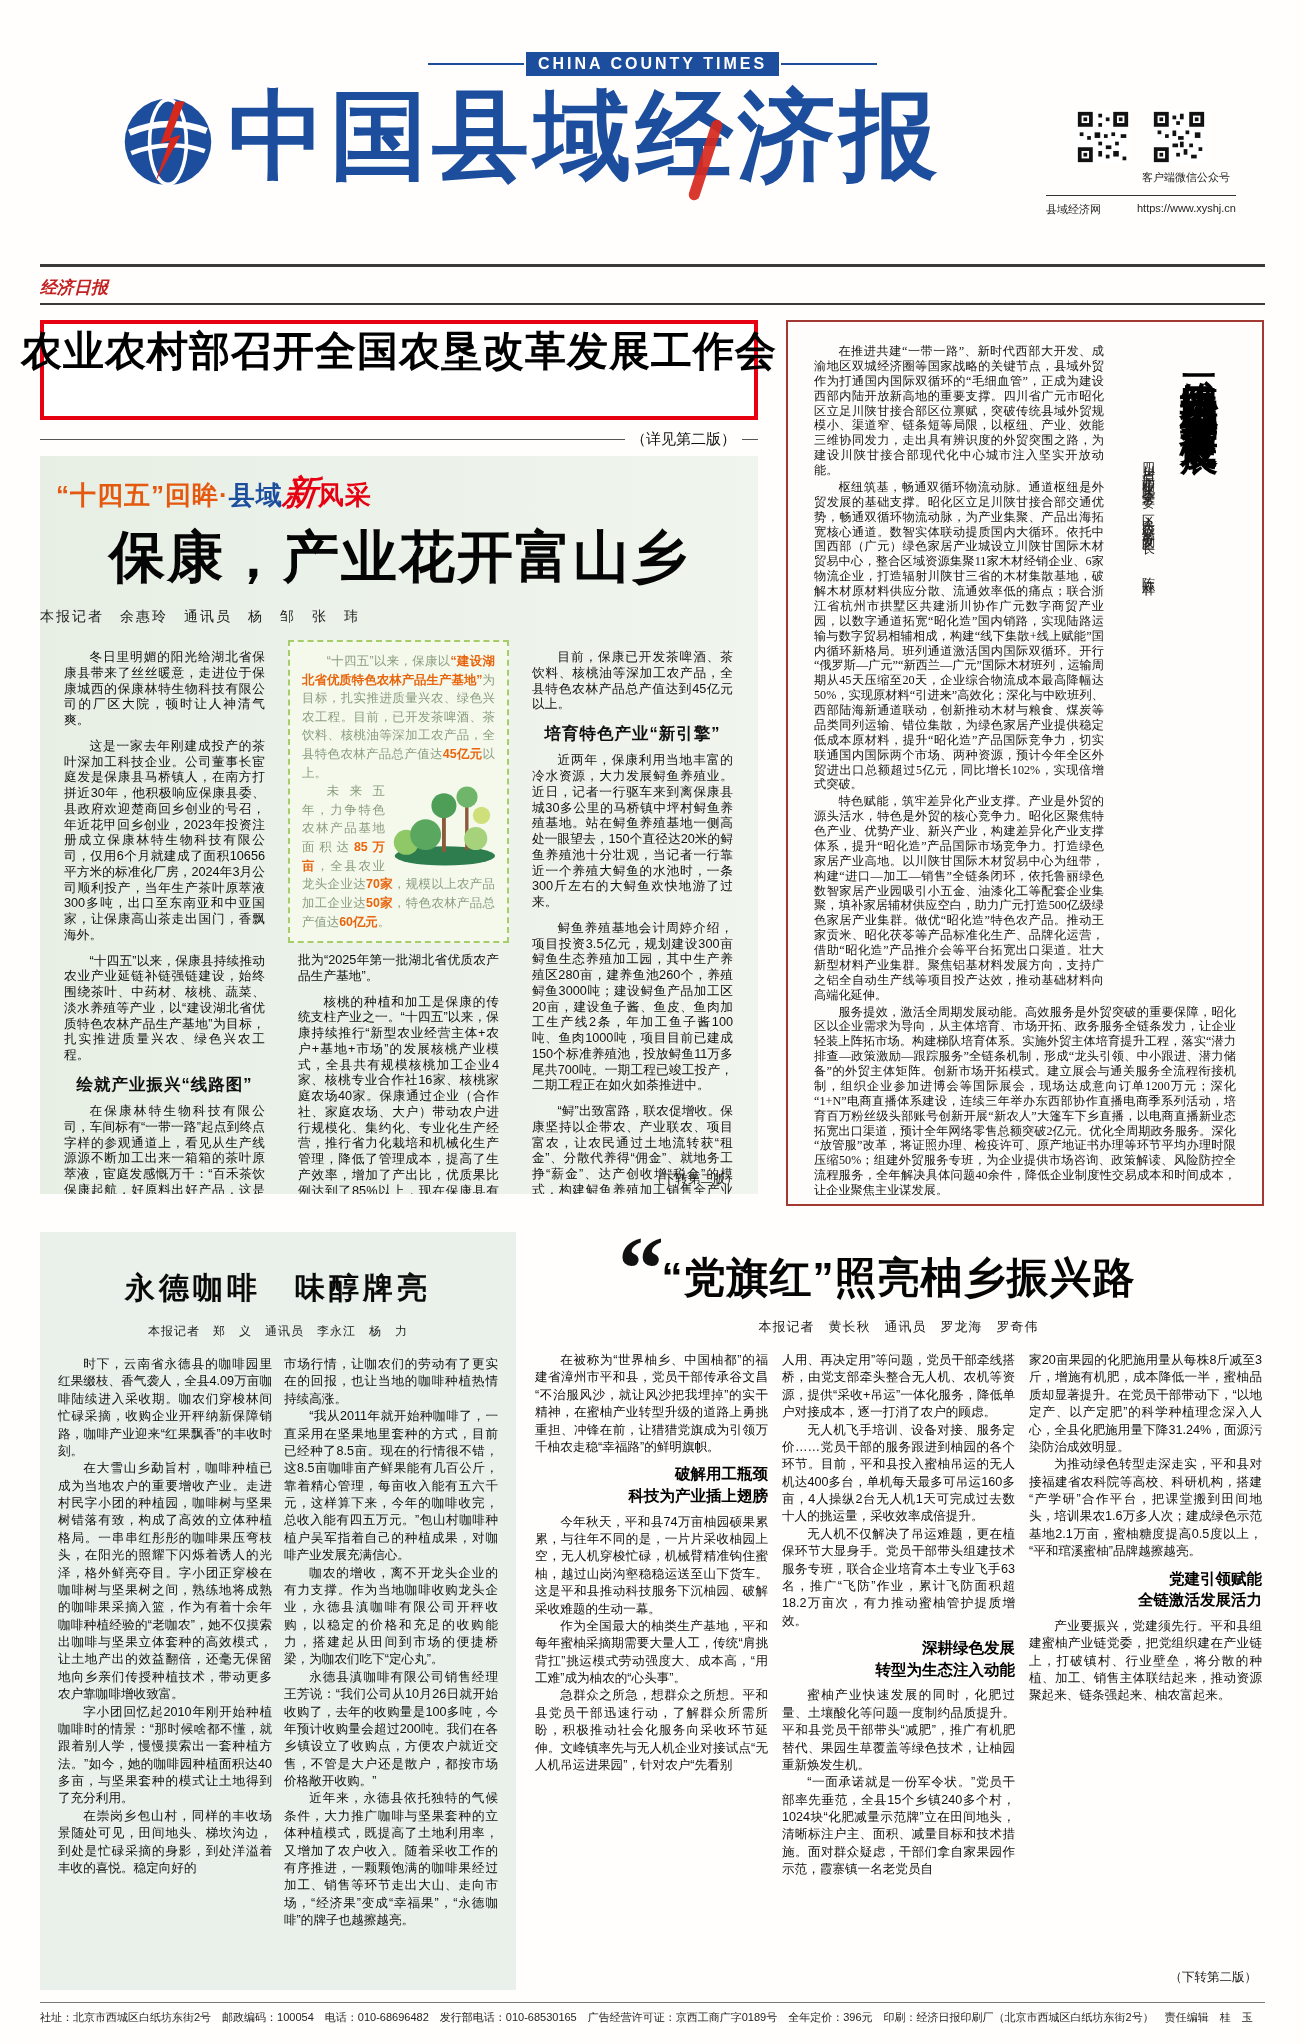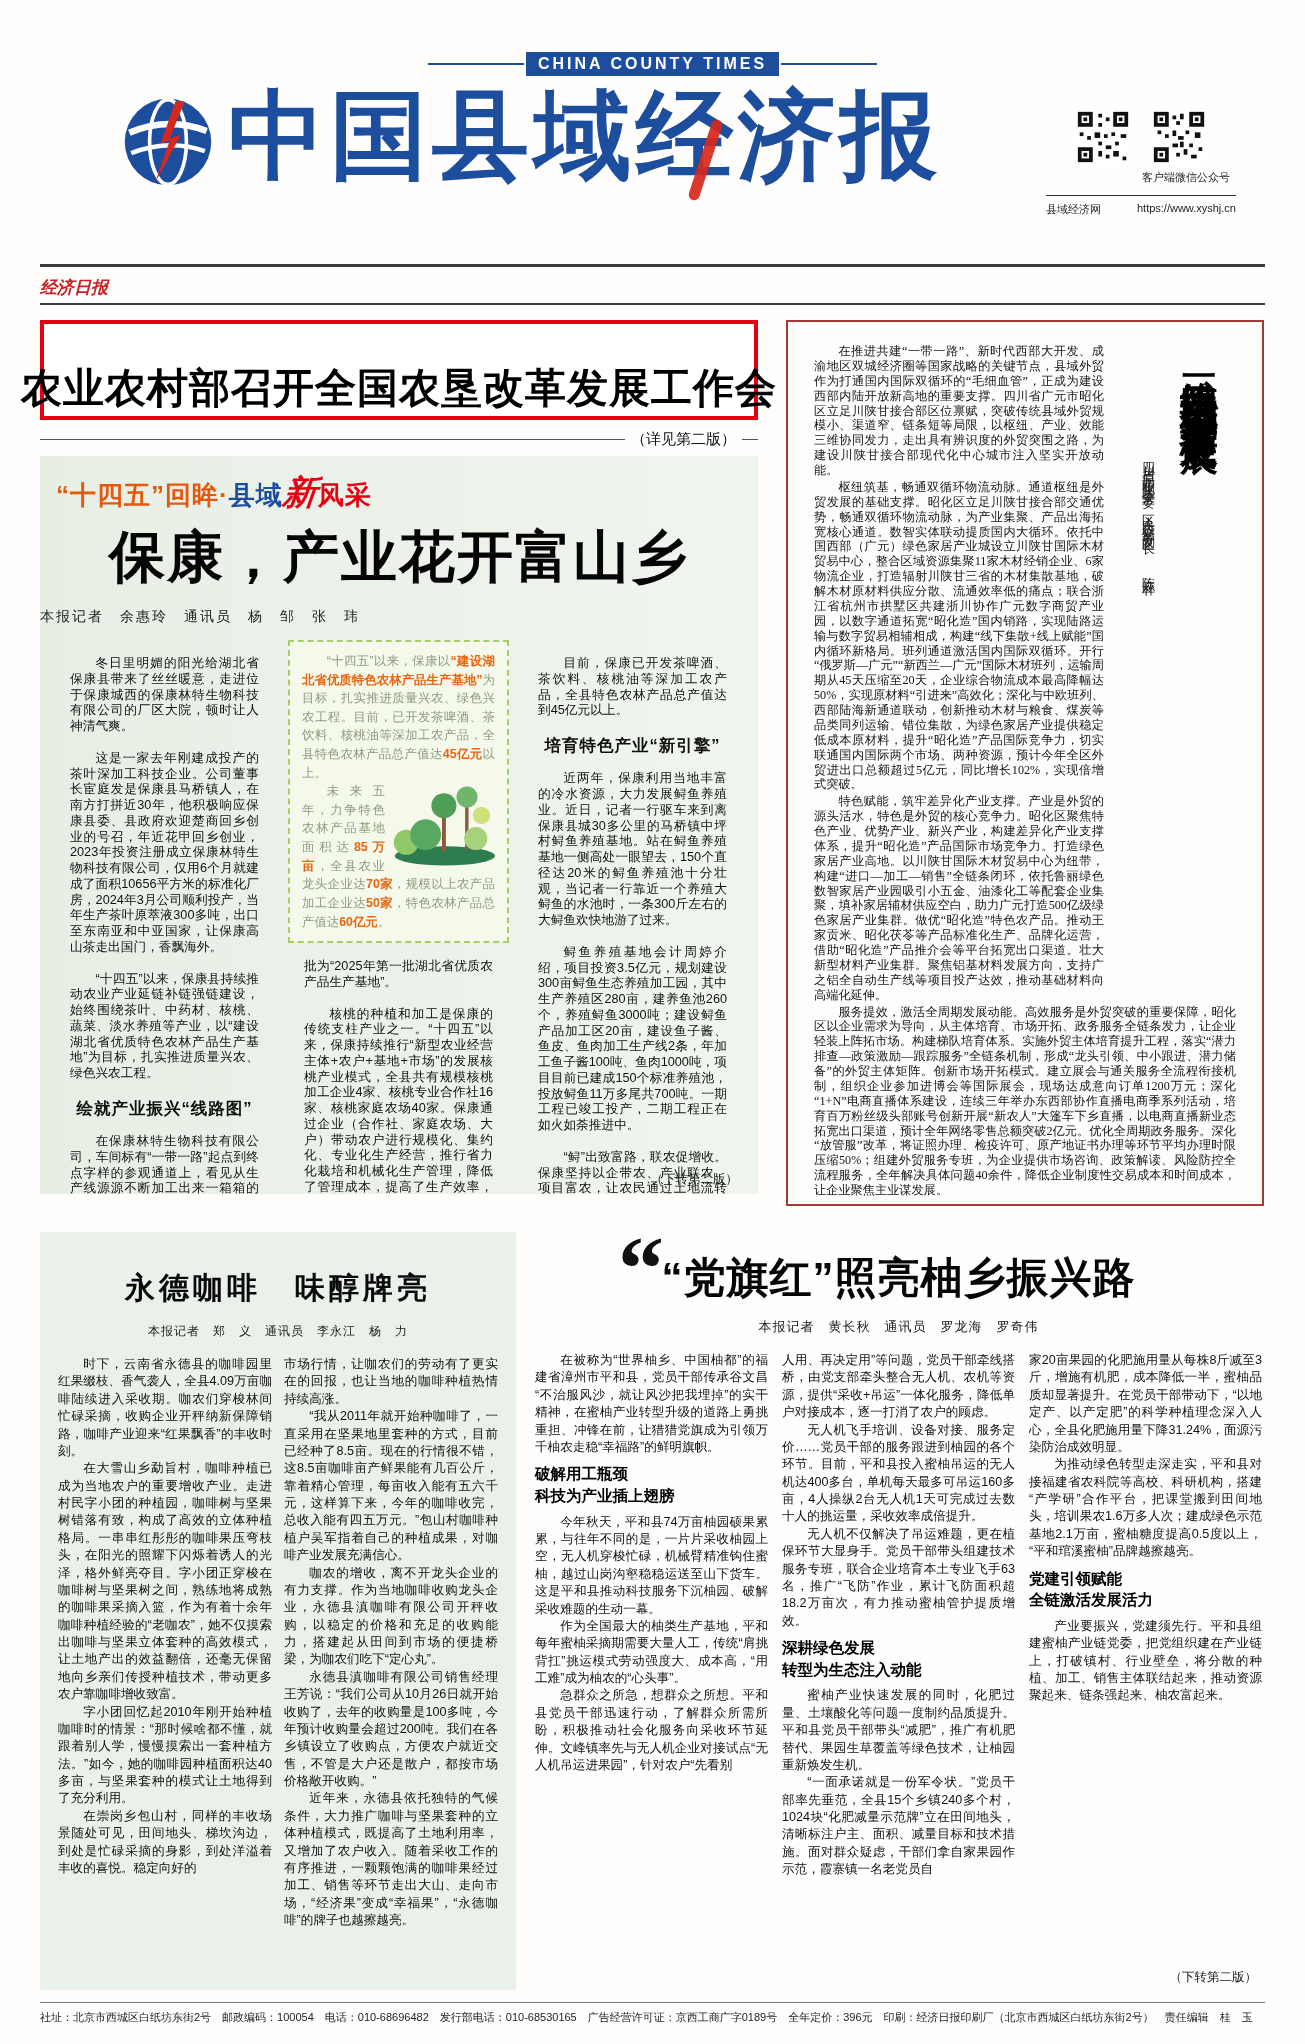--- a/index.html
+++ b/index.html
@@ -28,41 +28,41 @@
 
   .rule-a{left:40px;top:264px;width:1225px;height:3px;background:#3a3a38;}
   .info{left:40px;top:276px;width:1225px;display:flex;align-items:baseline;white-space:nowrap;}
   .info .paper{font-family:"Liberation Serif","DejaVu Serif",serif;font-style:italic;font-weight:bold;
                color:#c32222;font-size:17px;margin-right:10px;}
   .info .itext{font-size:12.5px;color:#1a1a1a;letter-spacing:.3px;}
   .rule-b{left:40px;top:303px;width:1225px;height:2px;background:#3a3a38;}
 
   
   .lead-box{left:40px;top:320px;width:710px;height:92px;border:4px solid #e60012;
-            display:flex;align-items:flex-end;justify-content:center;background:#fff;}
+            display:flex;align-items:flex-start;justify-content:center;background:#fff;}
   .lead-title{font-size:41px;font-weight:900;letter-spacing:1px;color:#000;white-space:nowrap;}
   .lead-note-row{left:40px;top:430px;width:718px;display:flex;align-items:center;}
   .lead-note-row .l1{flex:1;border-top:1.5px solid #555;}
   .lead-note-row .l2{width:16px;border-top:1.5px solid #555;}
   .lead-note{font-size:15px;margin:0 6px;color:#111;}
 
   
   .feature{left:40px;top:456px;width:718px;height:738px;overflow:hidden;
            background:linear-gradient(90deg,#e7efe5,#f0f5ee);}
   .badge{margin:14px 0 0 16px;font-size:26px;font-weight:900;letter-spacing:1px;}
   .badge .b1{color:#e4590f;}
   .badge .b2{color:#1d4e9e;}
   .badge .b3{color:#e60012;font-size:34px;font-family:"Liberation Serif","DejaVu Serif",serif;
              font-style:italic;display:inline-block;transform:skewX(-6deg);}
   .badge .b4{color:#e60012;}
   .f-title{text-align:center;font-size:56px;font-weight:700;margin-top:4px;letter-spacing:2px;color:#050505;}
   .f-byline{font-size:14px;margin-top:12px;letter-spacing:2px;color:#222;}
   .f-cols{display:flex;gap:13px;padding:14px 14px 0 14px;}
   .f-col{width:221px;font-size:12.7px;line-height:1.24;text-align:justify;color:#101010;}
-  .f-col p{margin:16px;text-indent:2em;}
+  .f-col p{margin:10px;text-indent:2em;}
   .f-col p.cont{text-indent:0;}
   .f-sub{font-weight:900;text-align:center;font-size:16.5px;margin:8px 0;letter-spacing:1px;text-indent:0 !important;}
   .gbox{border:2px dashed #a6cd69;background:#f4f9ec;padding:10px 12px;color:#8b9c7e;
         line-height:1.5;font-size:12.4px;margin-bottom:6px;}
   .gbox p{margin:0;text-indent:2em;}
   .gbox .hl{color:#e8650d;font-weight:700;}
   .tree{float:right;width:106px;height:82px;margin:2px 0 0 4px;}
   .f-jump{position:absolute;right:20px;bottom:6px;font-size:12.5px;color:#111;}
 
   
@@ -88,21 +88,21 @@
   
   .youxiang{left:532px;top:1232px;width:733px;height:758px;overflow:hidden;}
   .q-mark{position:absolute;left:86px;top:-10px;font-family:"Liberation Serif","DejaVu Serif",serif;
           font-size:92px;font-weight:900;color:#111;line-height:1;}
   .y-title{text-align:center;font-size:42px;font-weight:900;margin-top:18px;letter-spacing:1px;color:#050505;}
   .y-byline{text-align:center;font-size:13px;margin-top:12px;letter-spacing:1px;color:#222;}
   .y-cols{display:flex;gap:14px;padding:16px 3px 0 3px;}
   .y-col{width:233px;font-size:12.6px;line-height:1.38;text-align:justify;color:#101010;}
   .y-col p{margin:0;text-indent:2em;}
   .y-col p.cont{text-indent:0;}
-  .y-sub{font-weight:900;text-align:left;font-size:15.5px;margin:7px 0;line-height:1.4;color:#000;}
+  .y-sub{font-weight:900;text-align:right;font-size:15.5px;margin:7px 0;line-height:1.4;color:#000;}
   .y-sub span{display:block;}
   .y-jump{position:absolute;right:8px;bottom:4px;font-size:12.5px;color:#111;}
 
   
   .footer-rule{left:40px;top:2002px;width:1225px;border-top:1px solid #777;}
   .footer{left:40px;top:2010px;width:1225px;font-size:11px;color:#222;white-space:nowrap;}
 </style>
 </head>
 <body>
 

